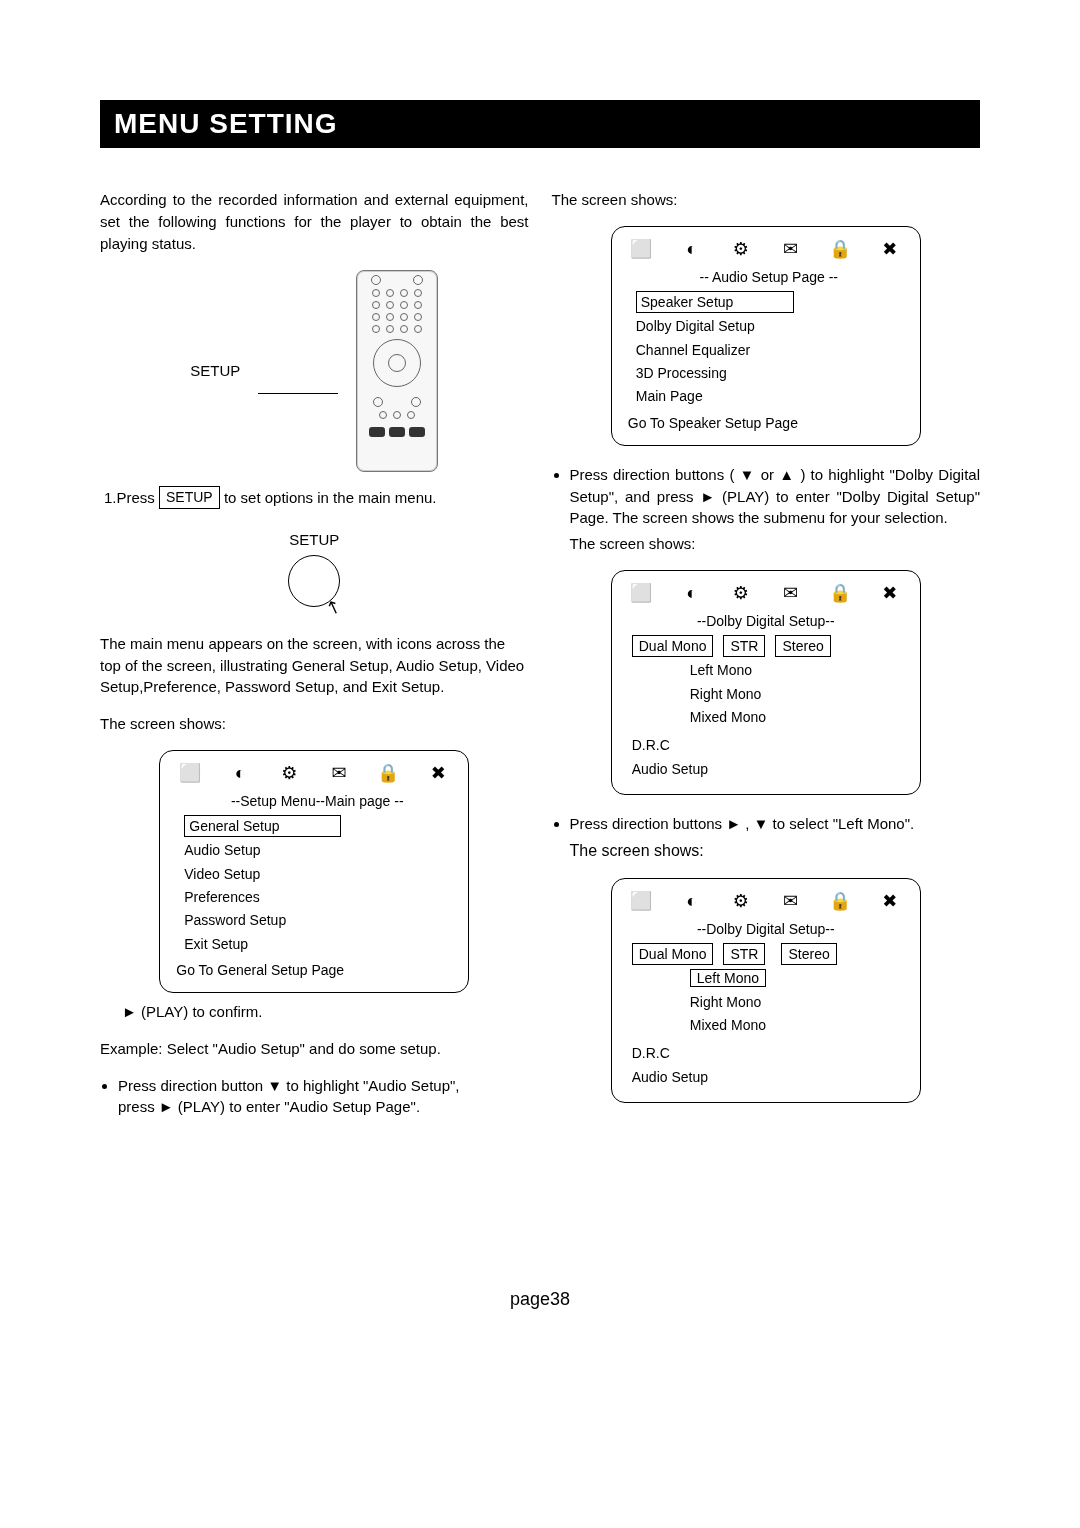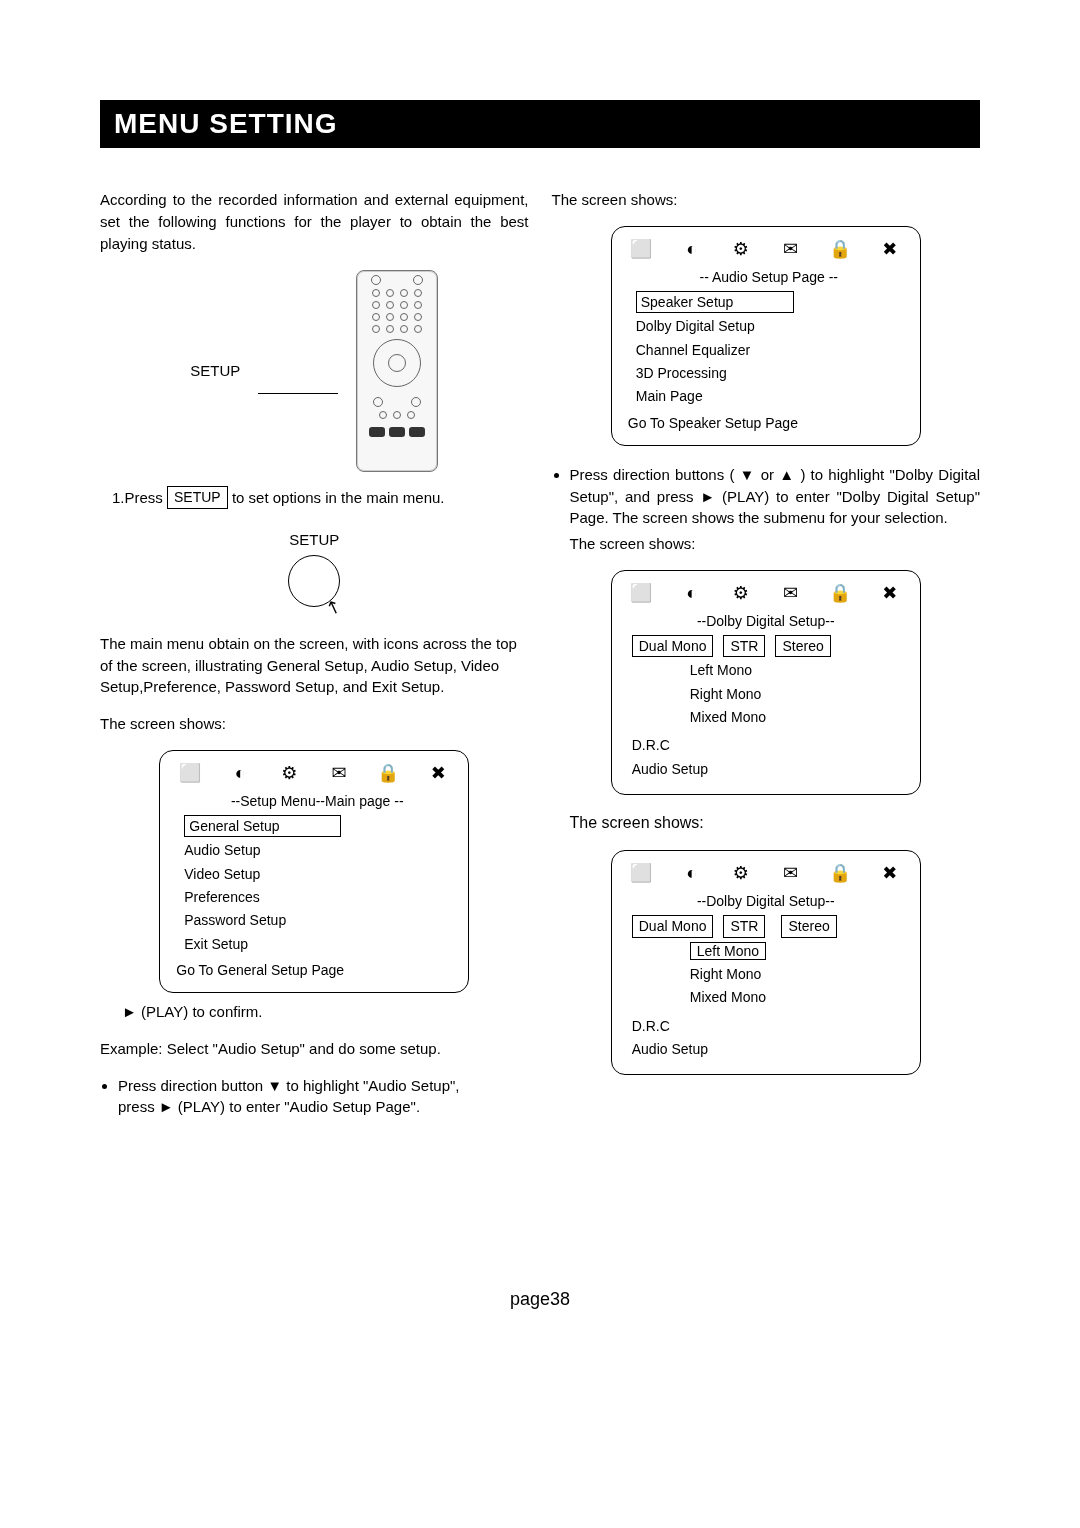--- a/index.html
+++ b/index.html
@@ -85,21 +85,21 @@
     width: 16px; height: 16px; border: 1px solid #666; border-radius: 50%;
     transform: translate(-50%, -50%);
   }
   .remote .bottom-btns {
     display: flex; justify-content: center; gap: 4px; margin-top: 8px;
   }
   .remote .bbtn {
     width: 16px; height: 10px; border-radius: 3px; background: #333;
   }
   .step-line {
-    margin: 14px 12px;
+    margin: 14px 4px;
   }
   .boxed {
     display: inline-block;
     border: 1px solid #000;
     padding: 0 6px;
     font-size: 14px;
     vertical-align: 1px;
   }
   .hand-wrap {
     text-align: center;
@@ -246,21 +246,21 @@
 
       <div class="step-line">
         <span>1.Press </span><span class="boxed">SETUP</span><span> to set options in the main menu.</span>
       </div>
 
       <div class="hand-wrap">
         <div class="hand-label">SETUP</div>
         <div class="hand"></div>
       </div>
 
-      <p>The main menu obtain on the screen, with icons across the top of the screen, illustrating General Setup, Audio Setup, Video Setup,Preference, Password Setup, and Exit Setup.</p>
+      <p>The main menu appears on the screen, with icons across the top of the screen, illustrating General Setup, Audio Setup, Video Setup,Preference, Password Setup, and Exit Setup.</p>
       <p>The screen shows:</p>
 
       <div class="osd">
         <div class="icon-row">
           <span class="icn">⬜</span>
           <span class="icn">◐</span>
           <span class="icn">⚙</span>
           <span class="icn">✉</span>
           <span class="icn">🔒</span>
           <span class="icn">✖</span>
@@ -331,20 +331,23 @@
           <div class="ritem">Left Mono</div>
           <div class="ritem">Right Mono</div>
           <div class="ritem">Mixed Mono</div>
         </div>
         <div class="left-items">
           <div>D.R.C</div>
           <div>Audio Setup</div>
         </div>
       </div>
 
+      <ul class="bullet">
+        <li>Press direction buttons ► , ▼ to select "Left Mono".</li>
+      </ul>
       <p style="margin-left:18px; margin-top:-2px; font-size:16px;">The screen shows:</p>
 
       <div class="osd osd-dolby">
         <div class="icon-row">
           <span class="icn">⬜</span>
           <span class="icn">◐</span>
           <span class="icn">⚙</span>
           <span class="icn">✉</span>
           <span class="icn">🔒</span>
           <span class="icn">✖</span>

